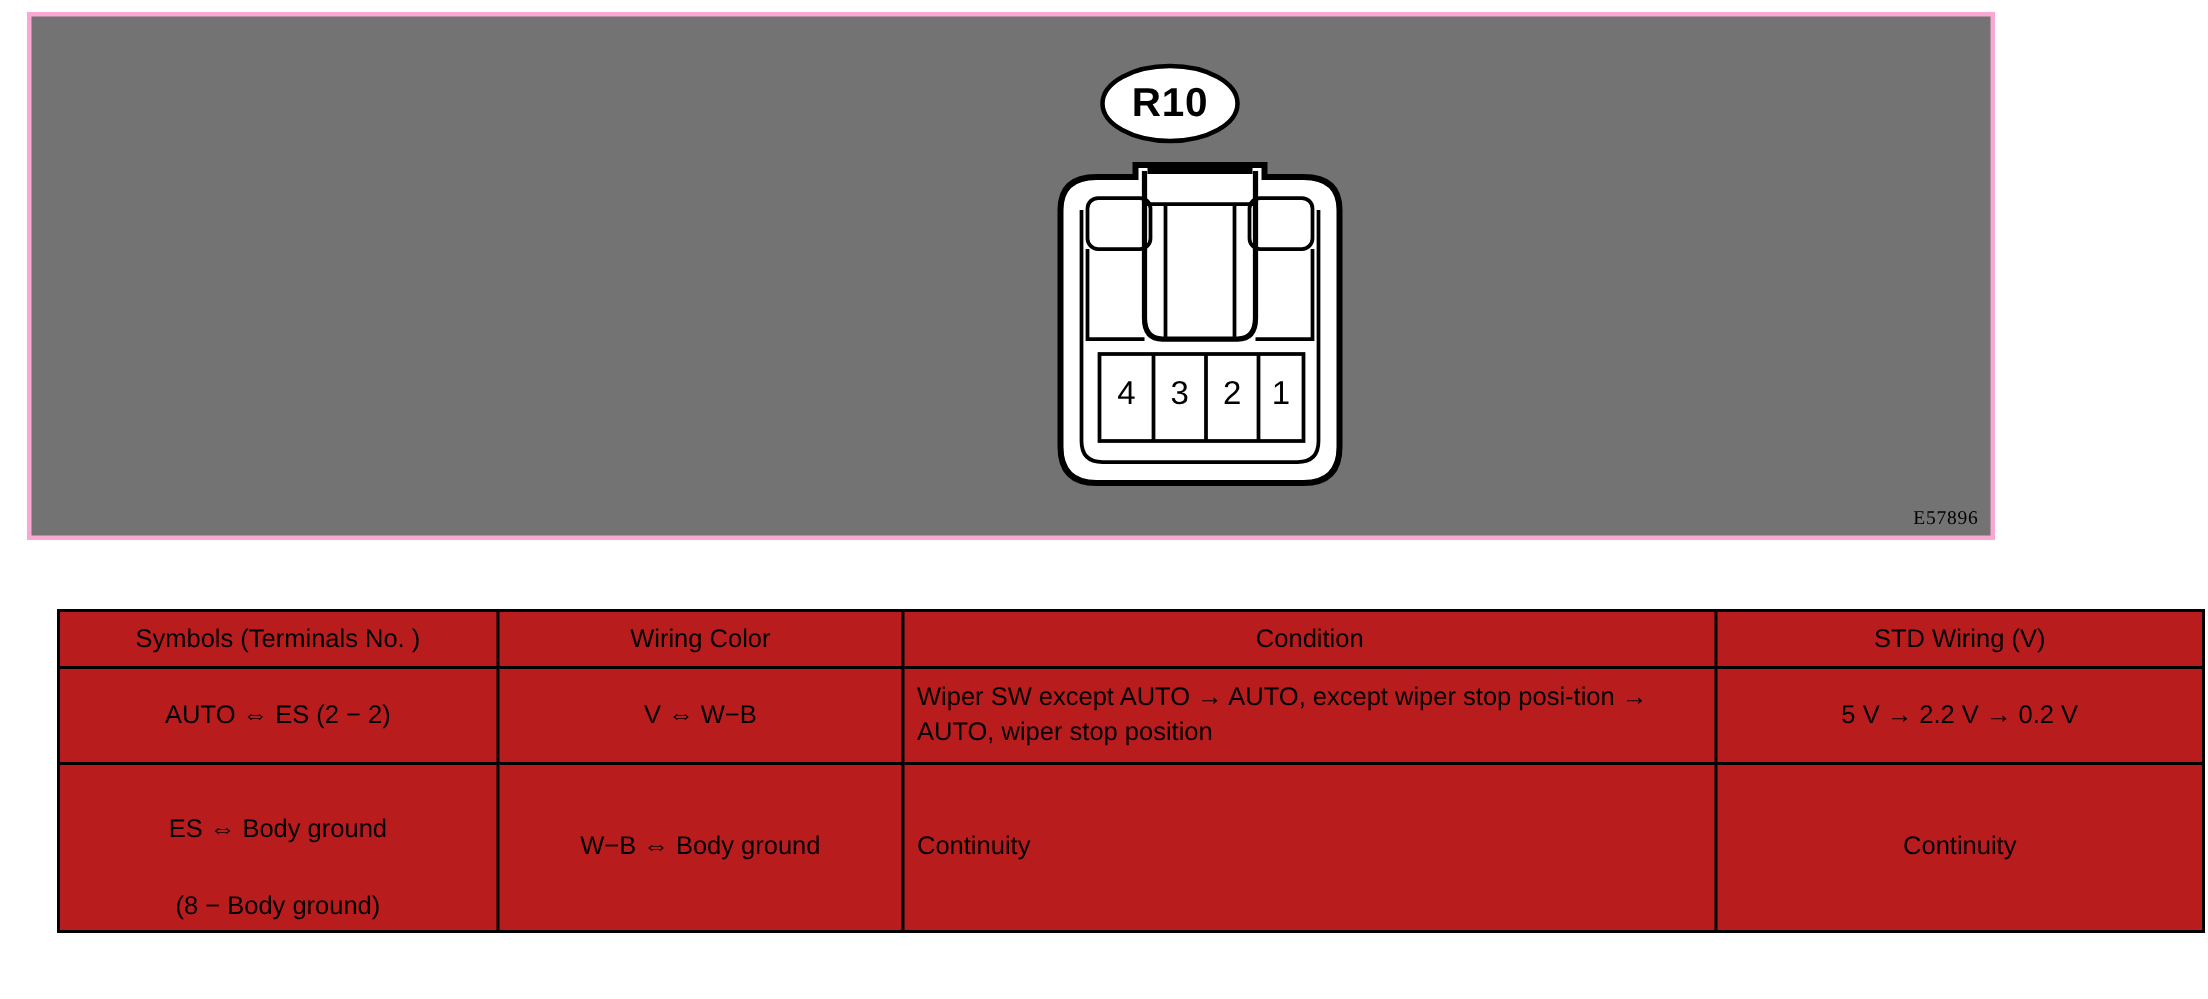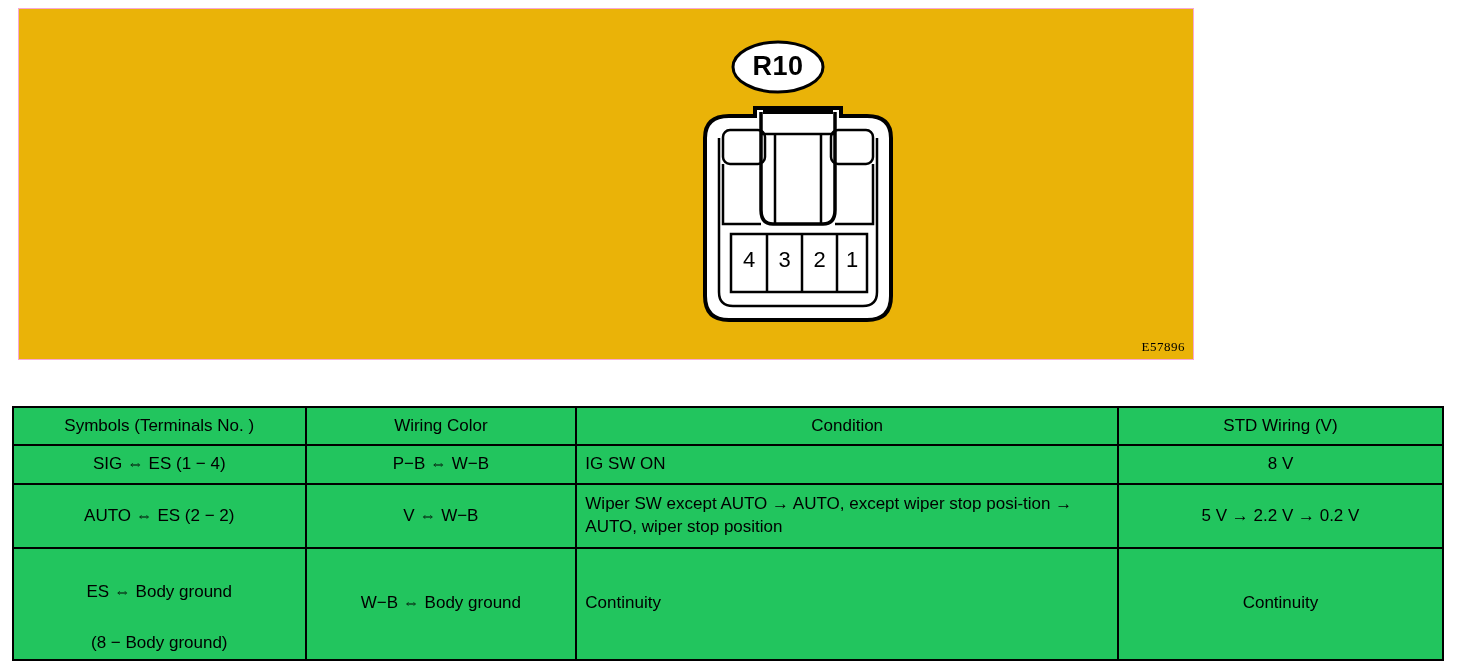--- a/index.html
+++ b/index.html
@@ -14,25 +14,25 @@
     color: #000000;
     overflow: hidden;
     position: relative;
   }
 
   
   #diagram-panel {
     position: absolute;
     left: 18px;
     top: 8px;
-    width: 1176px;
+    width: 1312px;
     height: 352px;
-    border: 1px solid #f9a8d4;
+    border: 3px solid #f9a8d4;
     box-sizing: border-box;
-    background: #eab308;
+    background: #737373;
   }
 
   #connector-figure {
     position: absolute;
     left: 682px;
     top: 25px;
     width: 200px;
     height: 290px;
   }
 
@@ -41,26 +41,26 @@
     right: 8px;
     bottom: 4px;
     font-size: 13px;
     letter-spacing: 0.5px;
     font-family: Liberation Serif, serif;
   }
 
   
   #spec-table {
     position: absolute;
-    left: 12px;
+    left: 38px;
     top: 406px;
     width: 1432px;
     border-collapse: collapse;
     table-layout: fixed;
-    background: #22c55e;
+    background: #b91c1c;
   }
   #spec-table td, #spec-table th {
     border: 2px solid #000;
     font-weight: normal;
     font-size: 17px;
     padding: 4px 8px;
     box-sizing: border-box;
     vertical-align: middle;
     line-height: 1.35;
   }
@@ -155,26 +155,20 @@
 <table id="spec-table">
   <thead>
     <tr>
       <th class="col-sym">Symbols (Terminals No. )</th>
       <th class="col-wire">Wiring Color</th>
       <th class="col-cond">Condition</th>
       <th class="col-volt">STD Wiring (V)</th>
     </tr>
   </thead>
   <tbody>
-    <tr class="r-h1">
-      <td class="c-center">SIG ⇔ ES (1 − 4)</td>
-      <td class="c-center">P−B ⇔ W−B</td>
-      <td class="c-left">IG SW ON</td>
-      <td class="c-center">8 V</td>
-    </tr>
     <tr class="r-h2">
       <td class="c-center">AUTO ⇔ ES (2 − 2)</td>
       <td class="c-center">V ⇔ W−B</td>
       <td class="c-left">Wiper SW except AUTO → AUTO, except wiper stop posi-tion → AUTO, wiper stop position</td>
       <td class="c-center">5 V → 2.2 V → 0.2 V</td>
     </tr>
     <tr class="r-h4">
       <td class="c-center">
         <span class="two-line">ES ⇔ Body ground</span>
         <span class="two-line">(8 − Body ground)</span>

